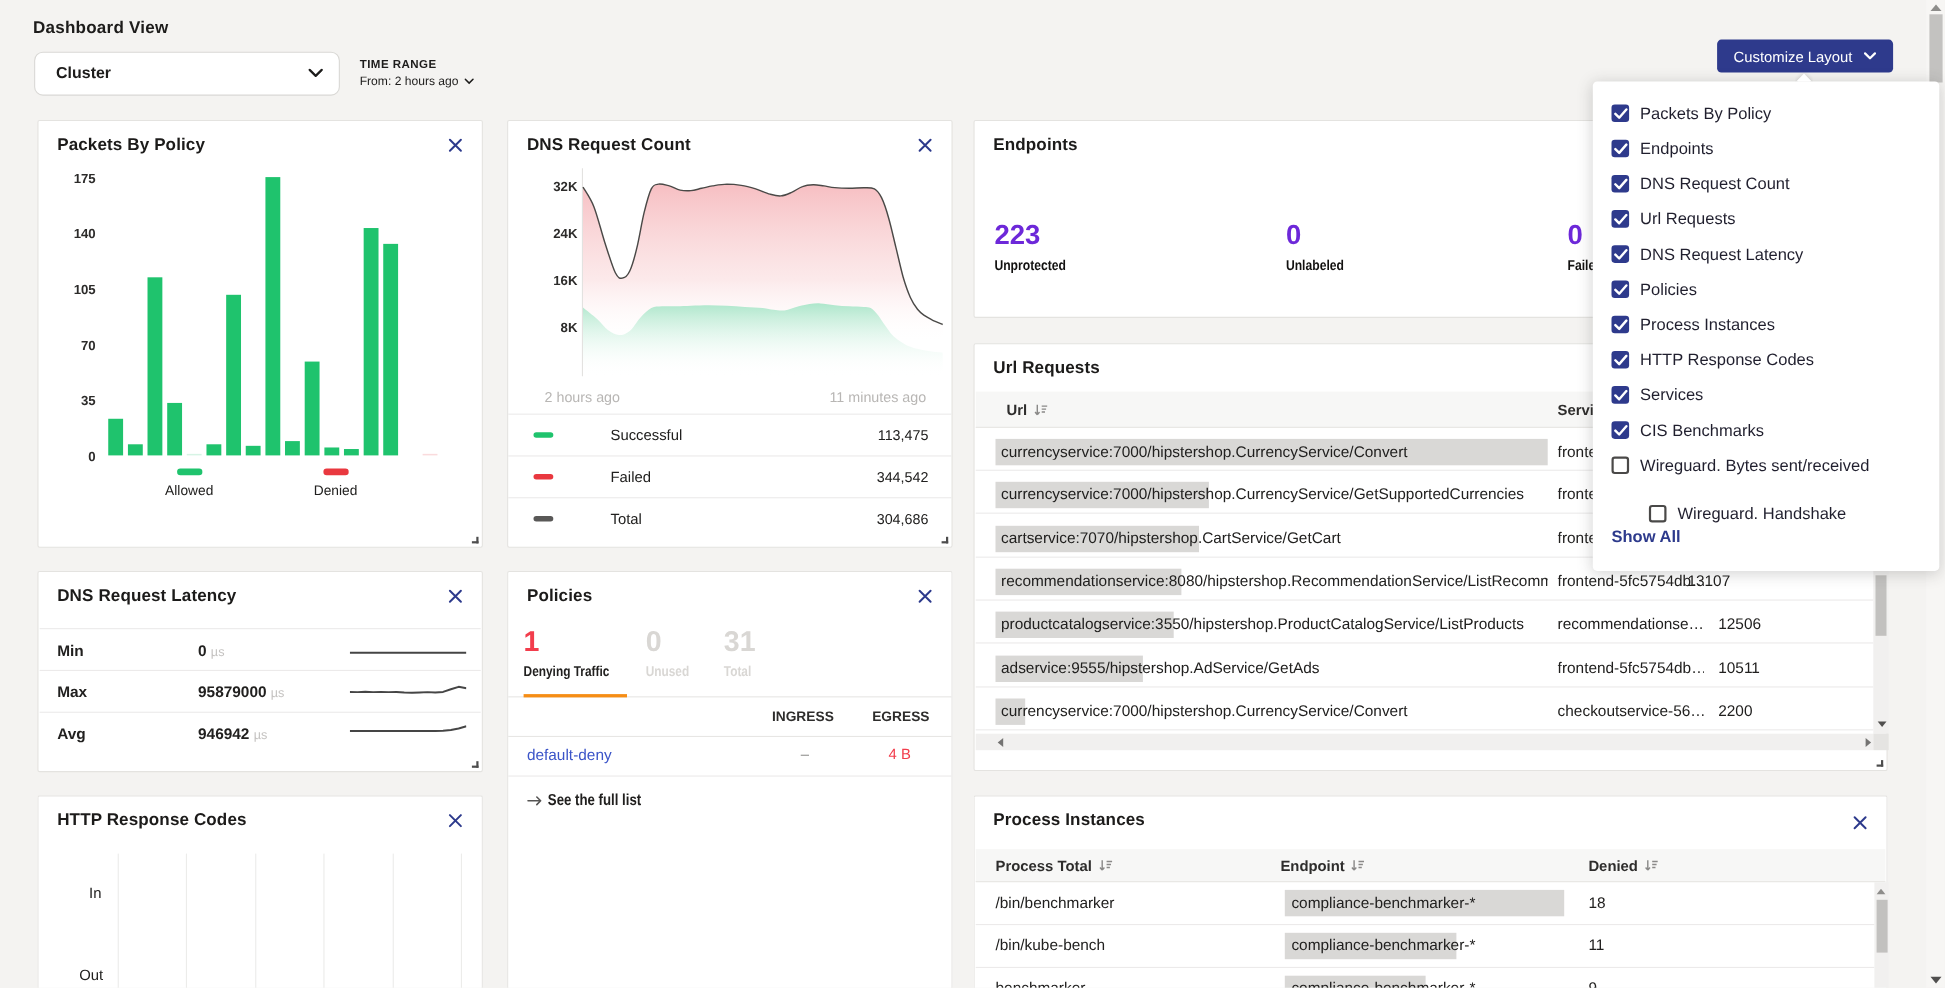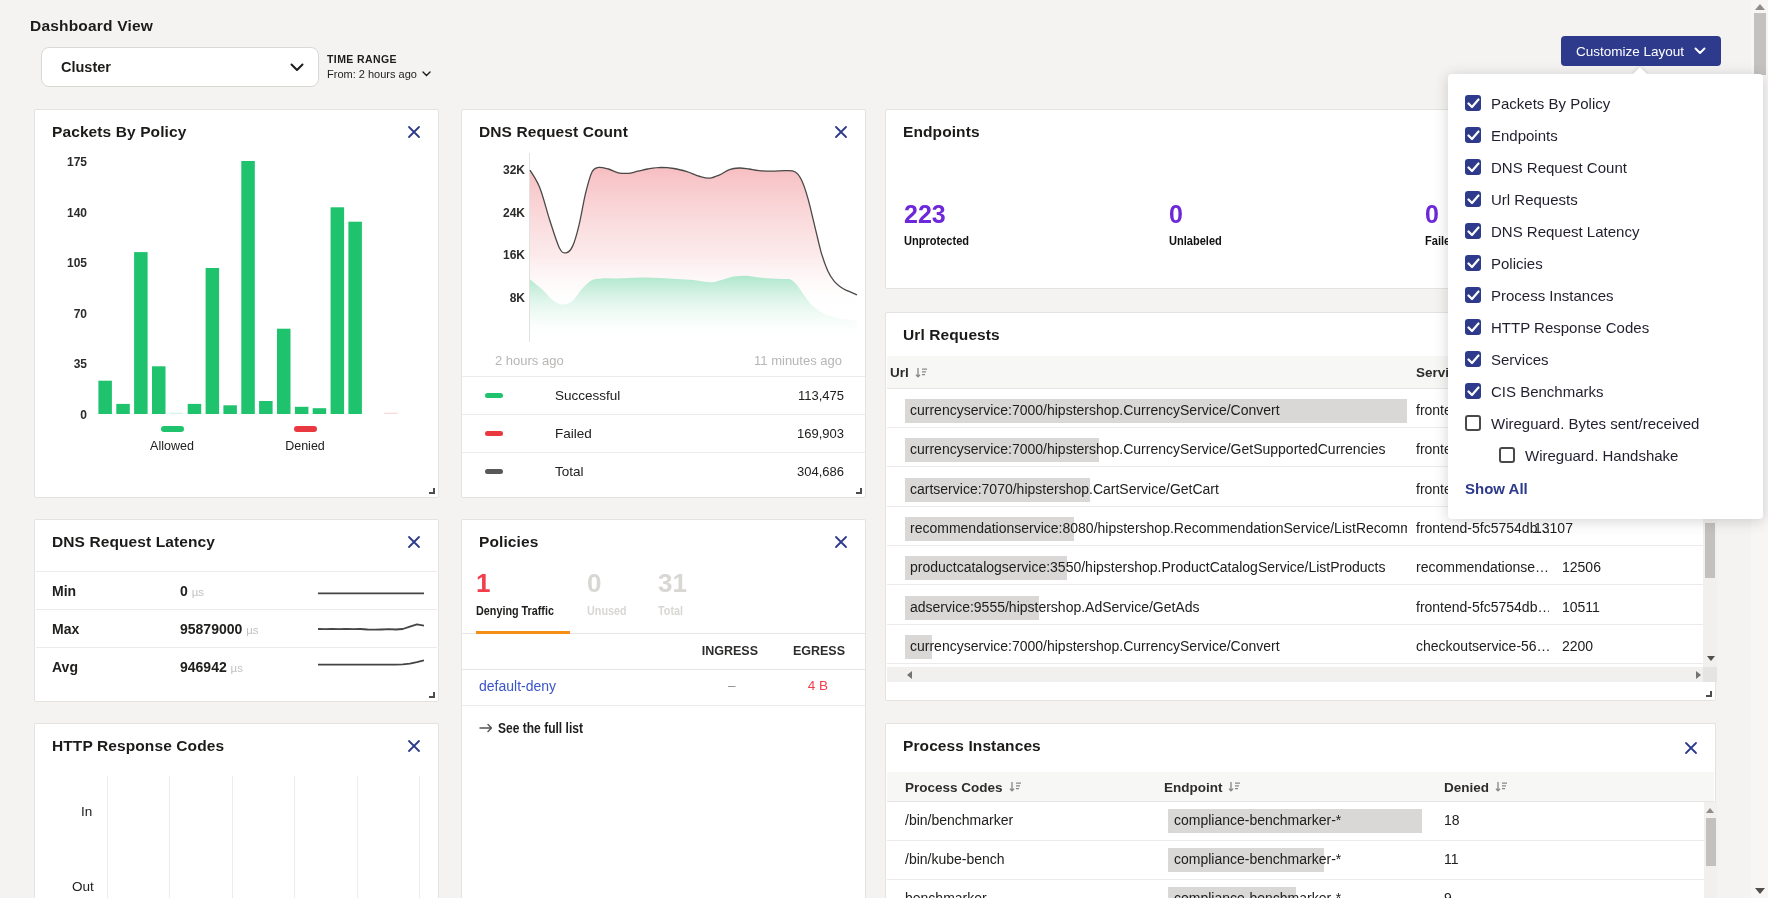--- a/index.html
+++ b/index.html
@@ -1,21 +1,21 @@
 <!DOCTYPE html>
 <html><head>
 <meta charset="utf-8">
 <style>
   * { margin:0; padding:0; box-sizing:border-box; }
   html,body { width:1768px; height:898px; overflow:hidden; }
   body { font-family:"Liberation Sans","DejaVu Sans",sans-serif; background:#f4f3f1; position:relative; color:#21201f; }
   .abs { position:absolute; }
   
   #page-title { left:30px; top:17px; font-size:15.5px; font-weight:700; color:#1d1c1b; letter-spacing:.2px; }
-  #cluster-select { left:31px; top:47px; width:278px; height:40px; background:#fff; border:1px solid #d9d8d5; border-radius:8px; display:flex; align-items:center; padding:0 14px 0 19px; cursor:pointer;margin-left:10px; }
+  #cluster-select { left:31px; top:47px; width:278px; height:40px; background:#fff; border:1px solid #d9d8d5; border-radius:8px; display:flex; align-items:center; padding:0 14px 0 19px; cursor:pointer; }
   #cluster-select .val { font-size:14.5px; font-weight:600; color:#1d1c1b; }
   #cluster-select .chev { margin-left:auto; }
   #time-range { left:327px; top:53px; }
   #time-range .lab { font-size:10.5px; font-weight:700; color:#1d1c1b; letter-spacing:.4px; }
   #time-range .val { font-size:11px; color:#1d1c1b; margin-top:3px; display:flex; align-items:center; gap:5px; }
   #customize-btn { left:1561px; top:36px; width:160px; height:30px; background:#2e3a8c; border:none; border-radius:4px; color:#fff; font-size:13.5px; font-family:inherit; display:flex; align-items:center; justify-content:center; gap:10px; cursor:pointer; }
   
   .card { position:absolute; background:#fff; border:1px solid #e4e3e0; border-radius:2px; }
   .card-title { position:absolute; left:17px; top:13px; font-size:15.5px; font-weight:700; color:#1c1b1a; letter-spacing:.1px; }
   .close-x { position:absolute; width:14px; height:14px; cursor:pointer; }
@@ -186,21 +186,21 @@
   <div class="abs" style="right:23px;top:243px;font-size:13px;color:#b8b6b4;">11 minutes ago</div>
   <div class="dns-legend" id="dns-legend" style="top:266px;">
       <div class="lrow">
        <span class="sw" style="background:#1fc36d"></span>
        <span class="nm">Successful</span>
        <span class="vl">113,475</span>
      </div>
       <div class="lrow">
        <span class="sw" style="background:#e9383f"></span>
        <span class="nm">Failed</span>
-       <span class="vl">169,903</span>
+       <span class="vl">344,542</span>
      </div>
       <div class="lrow">
        <span class="sw" style="background:#595857"></span>
        <span class="nm">Total</span>
        <span class="vl">304,686</span>
      </div>
     </div>
   <div class="resize-corner"></div>
 </div>
 
@@ -218,21 +218,21 @@
       <div class="ep-stat" style="left:539px;">
        <div class="num">0</div>
        <div class="lb">Failed</div>
      </div>
     </div>
 </div>
 
 <div class="card" id="card-urlreq" style="left:885px;top:312px;width:831px;height:389px;">
   <div class="card-title">Url Requests</div>
   <div class="tbl-head" style="top:43px;height:33px;">
-    <span class="th" style="left:3px;top:0;height:33px;">
+    <span class="th" style="left:28px;top:0;height:33px;">
       <span>Url</span>
       <svg width="13" height="12" viewBox="0 0 13 12">
           <path d="M3 1 L3 10 M3 10 L1 7.6 M3 10 L5 7.6" stroke="#8a8988" stroke-width="1.3" fill="none"></path>
           <path d="M7 2.2 h5 M7 4.9 h4 M7 7.6 h3" stroke="#8a8988" stroke-width="1.3"></path>
         </svg>
     </span>
     <span class="th" style="left:529px;top:0;height:33px;">
       <span>Service</span>
       <svg width="13" height="12" viewBox="0 0 13 12">
           <path d="M3 1 L3 10 M3 10 L1 7.6 M3 10 L5 7.6" stroke="#8a8988" stroke-width="1.3" fill="none"></path>
@@ -393,21 +393,21 @@
 
 <div class="card" id="card-process" style="left:885px;top:723px;width:831px;height:176px;border-bottom:none;">
   <div class="card-title">Process Instances</div>
   <span class="close-x" style="right:17px;top:17px;">
     <svg width="14" height="14" viewBox="0 0 14 14">
         <path d="M2 2 L12 12 M12 2 L2 12" stroke="#2d3a8c" stroke-width="1.8" stroke-linecap="round"></path>
       </svg>
   </span>
   <div class="tbl-head" style="top:48px;height:30px;">
     <span class="th" style="left:18px;top:0;height:30px;">
-      <span>Process Codes</span>
+      <span>Process Total</span>
       <svg width="13" height="12" viewBox="0 0 13 12">
           <path d="M3 1 L3 10 M3 10 L1 7.6 M3 10 L5 7.6" stroke="#8a8988" stroke-width="1.3" fill="none"></path>
           <path d="M7 2.2 h5 M7 4.9 h4 M7 7.6 h3" stroke="#8a8988" stroke-width="1.3"></path>
         </svg>
     </span>
     <span class="th" style="left:277px;top:0;height:30px;">
       <span>Endpoint</span>
       <svg width="13" height="12" viewBox="0 0 13 12">
           <path d="M3 1 L3 10 M3 10 L1 7.6 M3 10 L5 7.6" stroke="#8a8988" stroke-width="1.3" fill="none"></path>
           <path d="M7 2.2 h5 M7 4.9 h4 M7 7.6 h3" stroke="#8a8988" stroke-width="1.3"></path>
@@ -528,21 +528,21 @@
           </svg>
        </span>
        <span class="lb">CIS Benchmarks</span>
      </div>
       <div class="dd-item" style="top:333px;">
        <span class="cb off">
          
        </span>
        <span class="lb">Wireguard. Bytes sent/received</span>
      </div>
-      <div class="dd-item" style="top:365px;padding-left:34px;">
+      <div class="dd-item" style="top:377px;padding-left:34px;">
        <span class="cb off">
          
        </span>
        <span class="lb">Wireguard. Handshake</span>
      </div>
     </div>
   <div id="show-all" style="top:406px;">Show All</div>
 </div>
 
 <div id="page-scrollbar">

